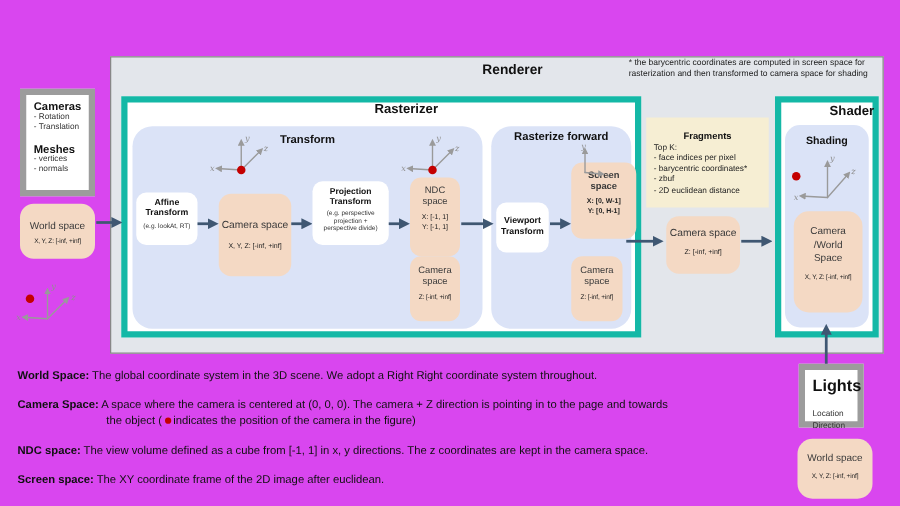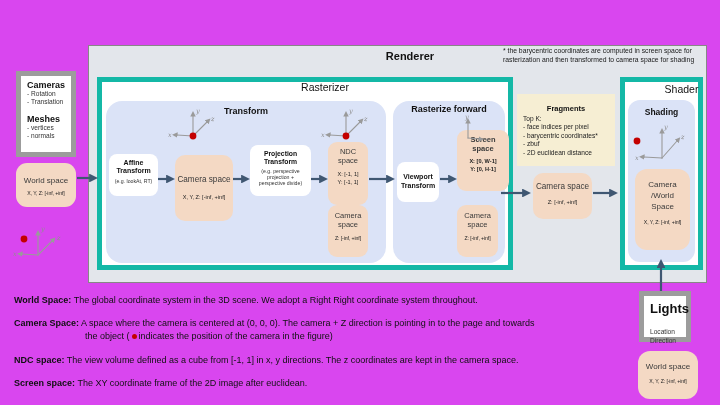--- a/index.html
+++ b/index.html
@@ -8,21 +8,21 @@
   .abs{position:absolute;box-sizing:border-box;}
   .outer{background:#e3e6eb;border:1px solid #878787;}
   .panel{background:#ffffff;border:5px solid #14b8a6;}
   .blue{background:#dbe3f7;border-radius:16px;}
   .blue-sm{background:#dbe3f7;border-radius:12px;}
   .peach{background:#f4d9c4;}
   .yellow{background:#f6eed3;}
   .wsub{background:#ffffff;border-radius:8px;}
   .ctr{text-align:center;}
   .t-lg{font-weight:bold;font-size:11px;}
-  .t-md{font-weight:normal;font-size:10.5px;padding-left:40px;}
+  .t-md{font-weight:bold;font-size:10.5px;padding-left:40px;}
   .t-sm{font-weight:bold;font-size:9px;}
   .t-xs{font-weight:bold;font-size:8.5px;}
   .note{font-size:6.8px;color:#1a1a1a;line-height:9px;}
   .sub{font-size:5.2px;color:#333;line-height:6px;}
   .range{font-size:5.6px;color:#222;}
   .range2{font-size:5.2px;color:#222;letter-spacing:-0.1px;}
   .space-title{font-size:8.2px;color:#3a3a3a;}
   .col-title{font-size:7.5px;color:#3a3a3a;line-height:9px;}
   .def{font-size:9px;color:#101010;white-space:nowrap;}
   .def .term{font-weight:bold;}

